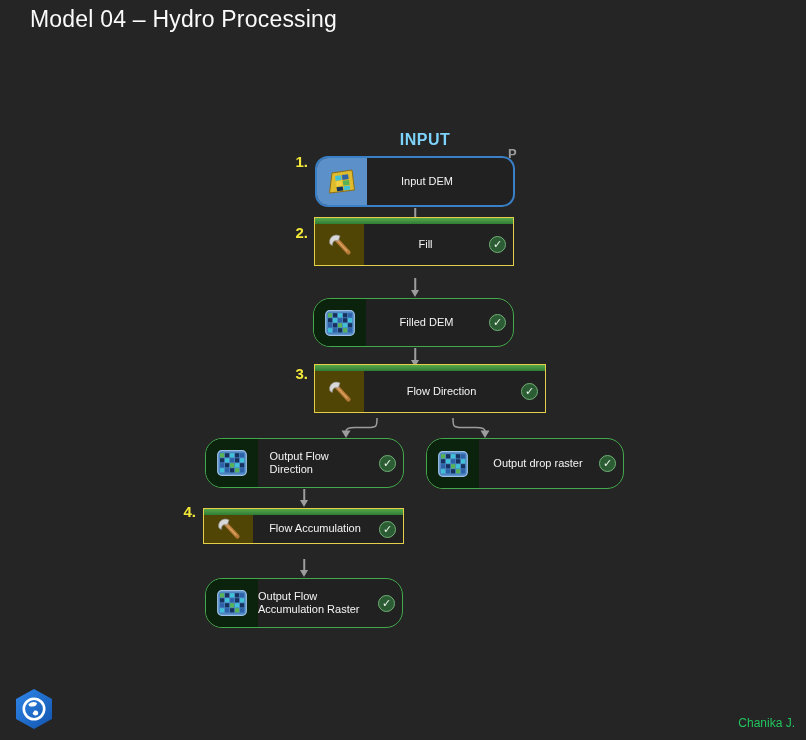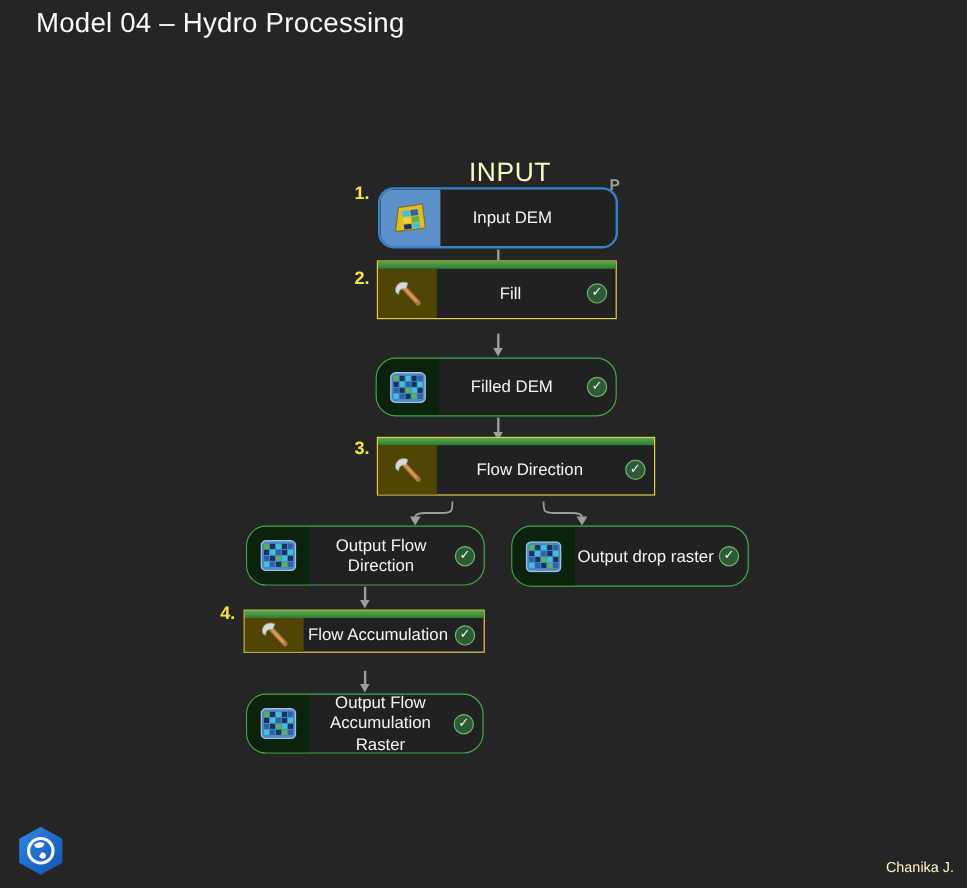--- a/index.html
+++ b/index.html
@@ -12,26 +12,26 @@
     color:#f2f2f2;
   }
   .canvas { position:absolute; inset:0; }
 
   .slide-title {
     position:absolute; left:30px; top:6px;
     font-size:23px; font-weight:500; color:#fafafa; letter-spacing:.2px;
   }
   .credit {
     position:absolute; right:11px; top:716px;
-    font-size:12px; color:#fef9c3;
+    font-size:12px; color:#22c55e;
   }
 
   .input-heading {
     position:absolute; left:340px; top:131px; width:170px;
-    text-align:center; font-size:22px; font-weight:normal; color:#fef9c3; letter-spacing:.5px;
+    text-align:center; font-size:16px; font-weight:bold; color:#7dd3fc; letter-spacing:.5px;
   }
   .param-badge {
     position:absolute; left:508px; top:146px;
     font-size:13px; font-weight:bold; color:#9c9c9c;
   }
   .step-num {
     position:absolute; width:26px; text-align:right;
     font-size:15px; font-weight:bold; color:#f3e838;
   }
   #step1 { left:282px; top:153px; }
@@ -44,21 +44,21 @@
   .node .icon-cell {
     position:absolute; left:0; top:0; bottom:0; width:49px;
     display:flex; align-items:center; justify-content:center;
   }
   .node .node-body {
     position:absolute; left:49px; right:0; top:0; bottom:0;
     display:flex; align-items:center; justify-content:center;
     padding-right:26px;
   }
   .node-label {
-    font-size:14px; color:#f4f4f4; text-align:center; line-height:1.22;
+    font-size:11px; color:#f4f4f4; text-align:left; line-height:1.22;
     white-space:nowrap;
   }
   .node-label.wrap { white-space:normal; max-width:96px; }
 
   .check {
     position:absolute; right:7px; top:50%; margin-top:-8.5px;
     width:17px; height:17px; border-radius:50%;
     background:#2c5c33; border:1px solid #72b077;
     color:#eef7ee; font-size:11px; line-height:15px; text-align:center;
   }

